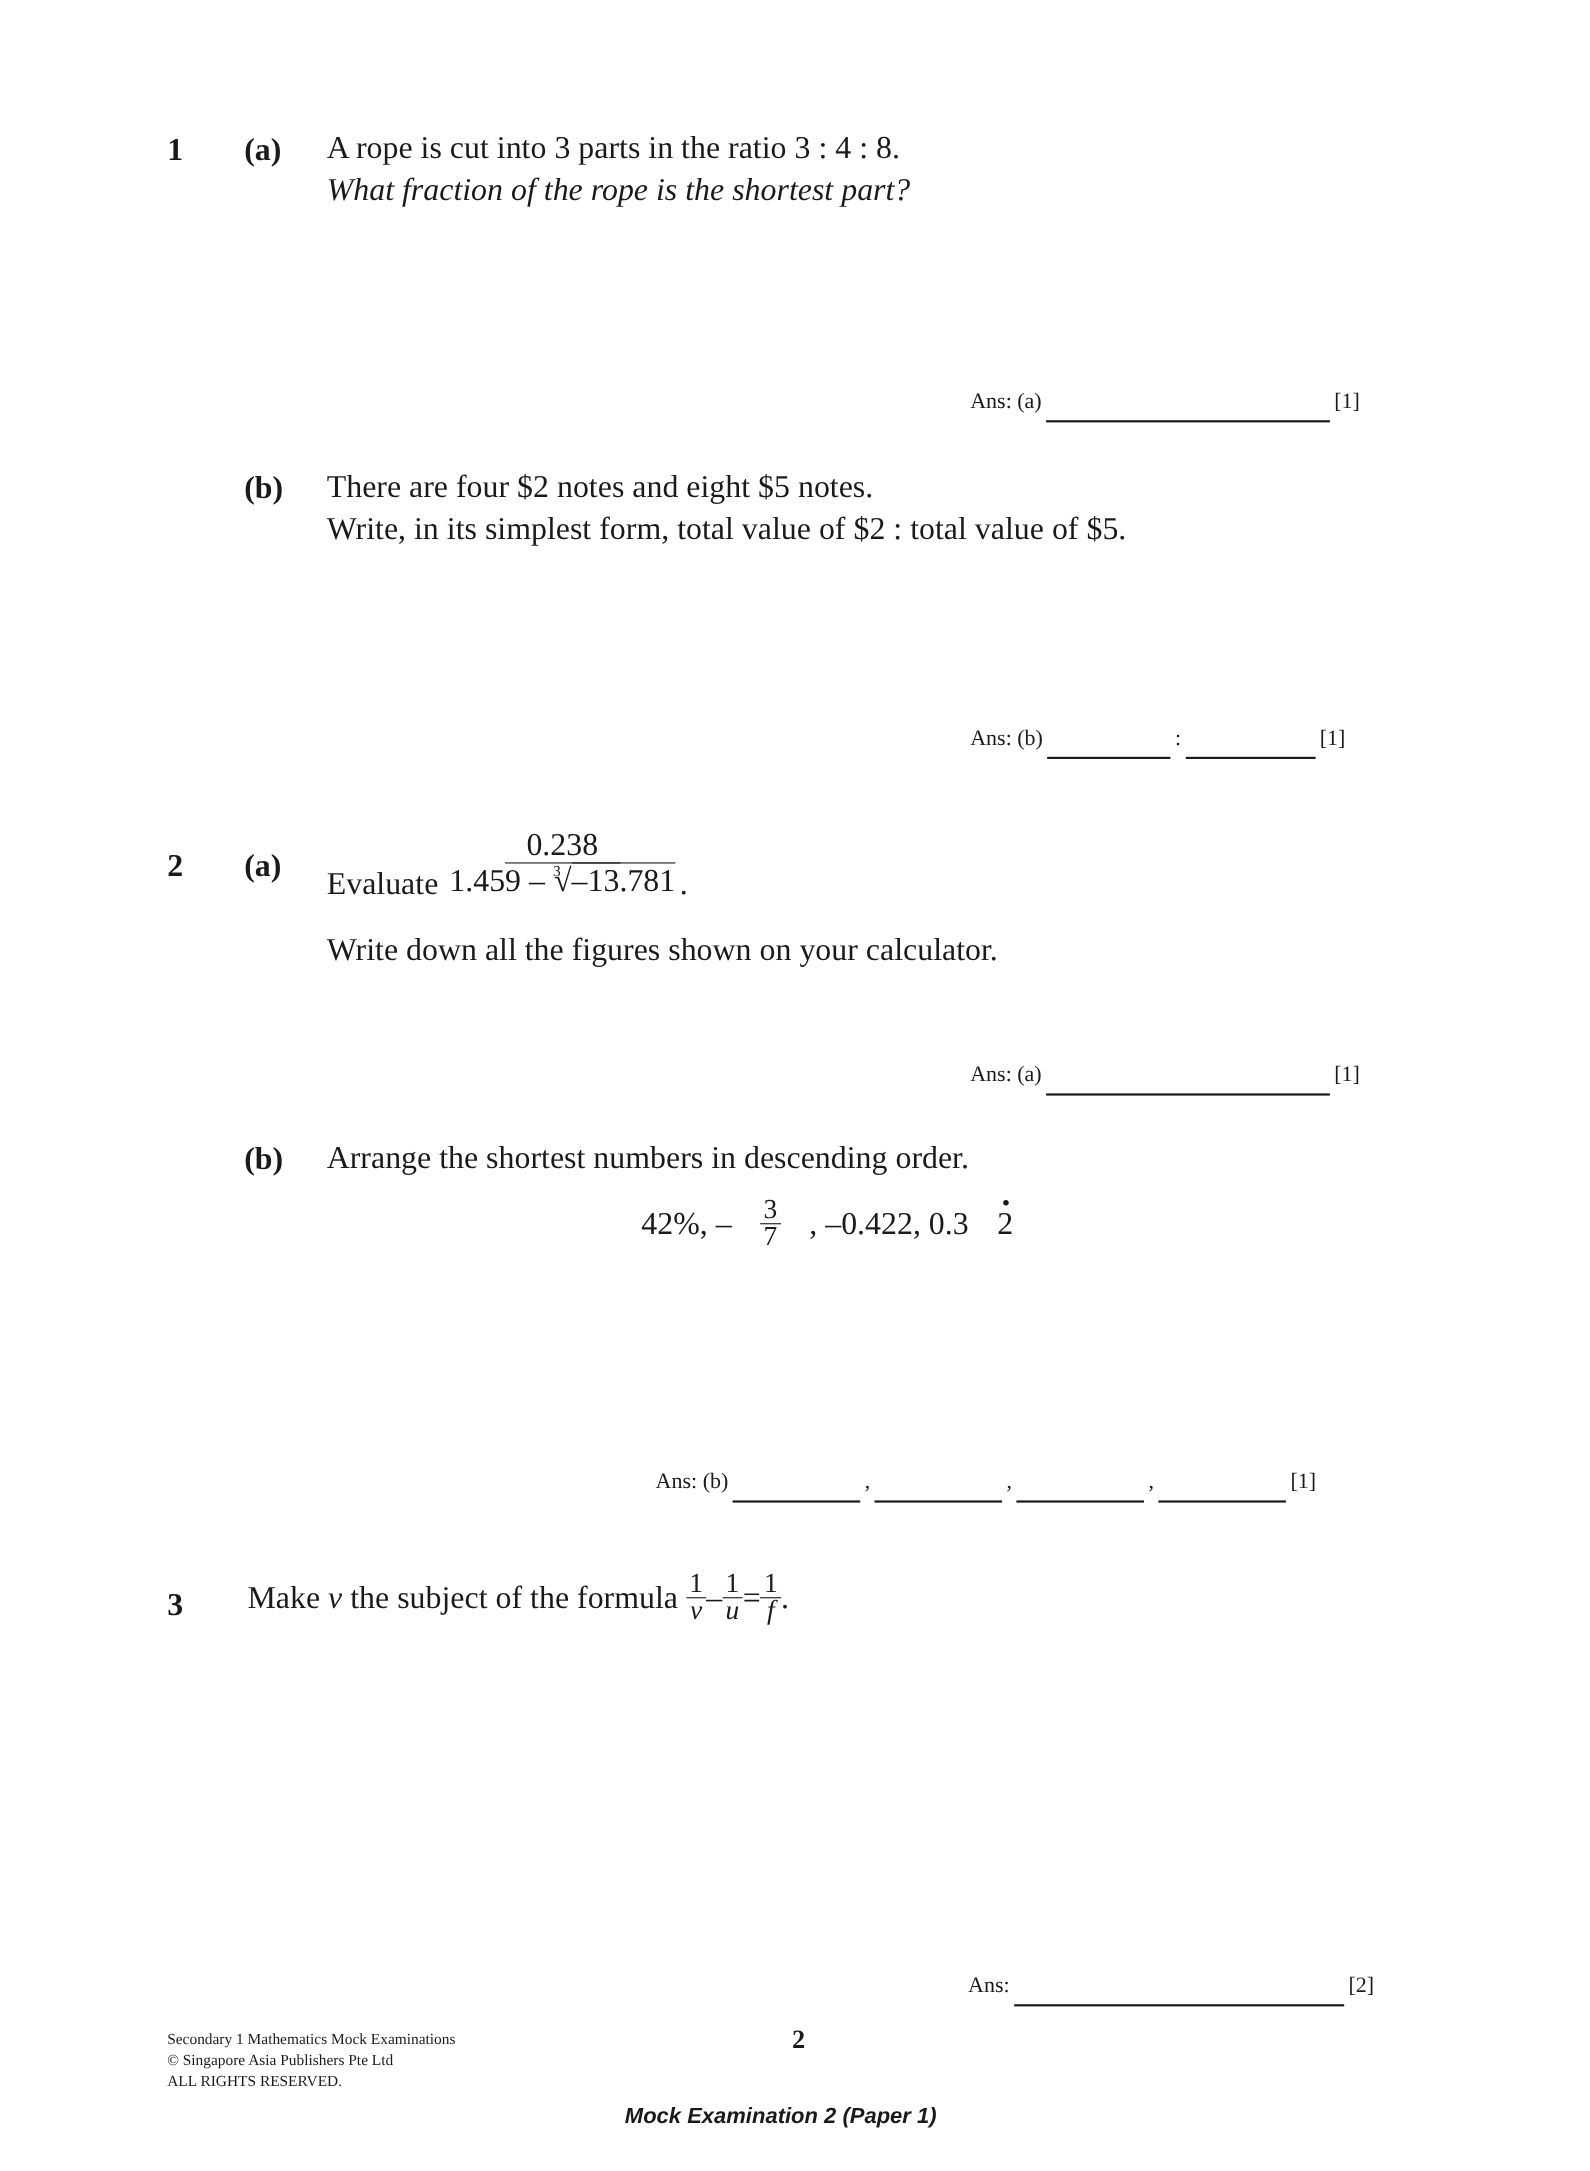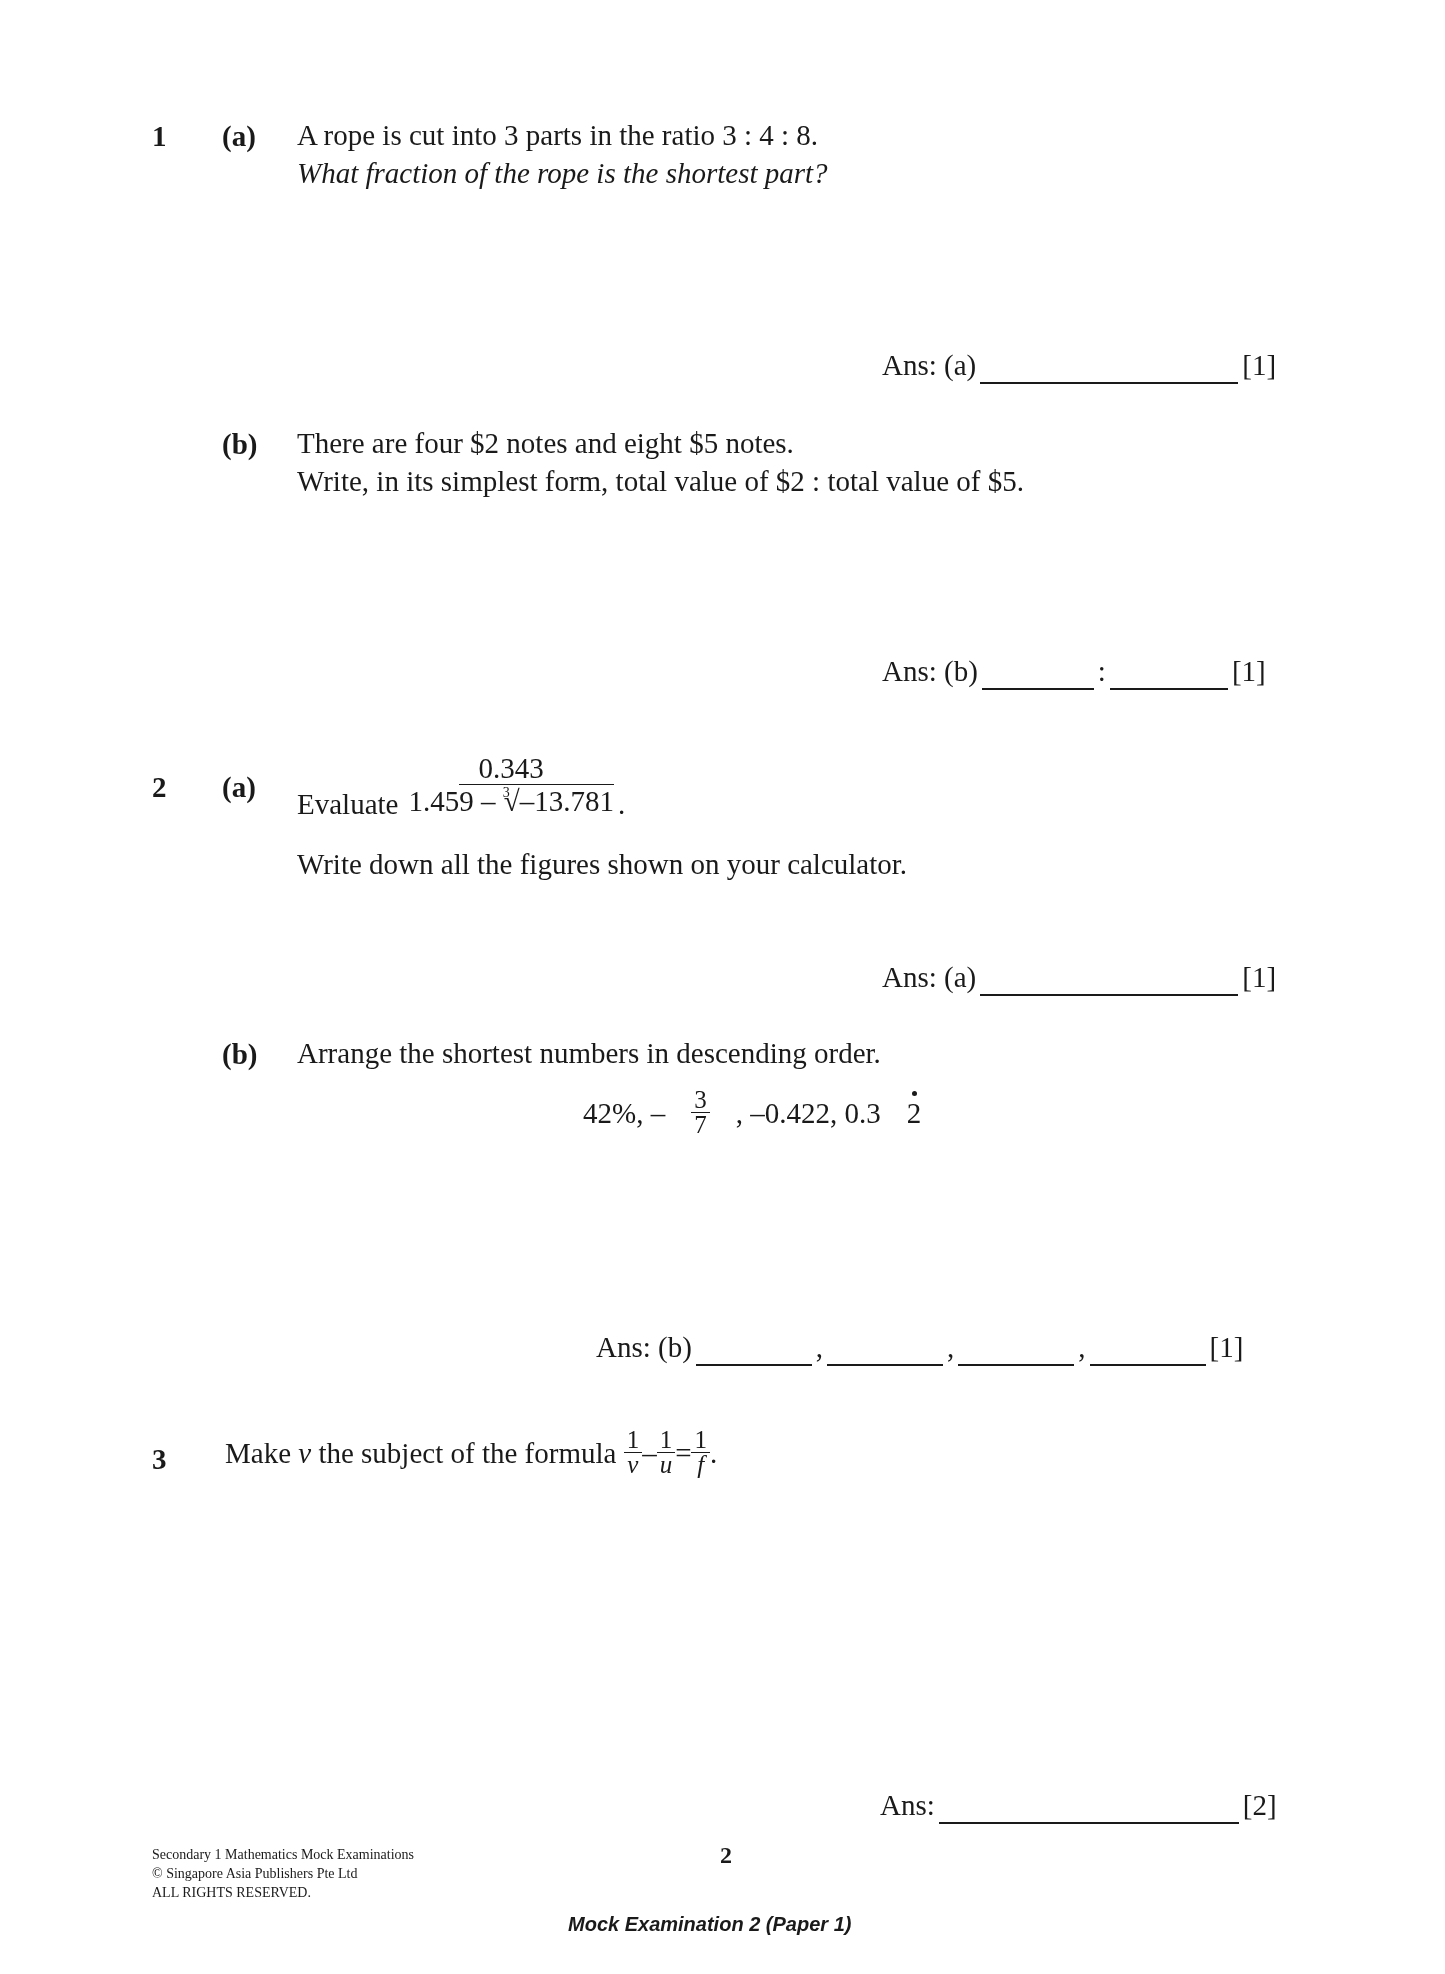--- a/index.html
+++ b/index.html
@@ -2,21 +2,21 @@
 <html><head>
 <meta charset="utf-8">
 <style>
   html, body { margin: 0; padding: 0; background: #ffffff; }
   body { width: 1445px; height: 1974px; position: relative; overflow: hidden;
          font-family: "Liberation Serif", "DejaVu Serif", serif; color: #1a1a1a; }
   .abs { position: absolute; white-space: nowrap; }
   .txt { font-size: 29px; line-height: 38px; }
   .qnum { font-weight: bold; font-size: 29px; }
   .part { font-weight: bold; font-size: 29px; }
-  .ans-row { display: flex; align-items: flex-end; font-size: 29px; line-height: 38px; justify-content: center; }
+  .ans-row { display: flex; align-items: flex-end; font-size: 20px; line-height: 38px; justify-content: center; }
   .line { display: inline-block; border-bottom: 2px solid #1a1a1a; height: 26px; margin: 0 4px; }
   .frac { display: inline-flex; flex-direction: column; align-items: center; vertical-align: middle; }
   .frac .num { border-bottom: 1.5px solid #1a1a1a; padding: 0 4px; line-height: 32px; }
   .frac .den { line-height: 32px; padding: 0 4px; }
   .sfrac { display: inline-flex; flex-direction: column; align-items: center; vertical-align: middle; font-size: 25px; }
   .sfrac .num { border-bottom: 1.5px solid #1a1a1a; padding: 0 3px; line-height: 24px; }
   .sfrac .den { line-height: 24px; padding: 0 3px; font-style: italic; }
   .root-idx { font-size: 14px; position: relative; top: -14px; margin-right: -6px; }
   .dot { position: relative; display: inline-block; }
   .dot::after { content: ""; position: absolute; left: 50%; top: -3px; width: 5px; height: 5px; margin-left: -2px; background: #1a1a1a; border-radius: 50%; }
@@ -48,21 +48,21 @@
   <span>:</span>
   <span class="line" style="width:118px;"></span>
   <span>[1]</span>
 </div>
 
 <div class="abs qnum" style="left:152px; top:771px;">2</div>
 <div class="abs part" style="left:222px; top:771px;">(a)</div>
 <div class="abs txt" style="left:297px; top:752px; display:flex; align-items:flex-end;">
   <span>Evaluate</span>
   <span class="frac" style="margin-left:6px;">
-    <span class="num" style="padding:0 20px;">0.343</span>
+    <span class="num" style="padding:0 20px;">0.238</span>
     <span class="den">
       <span>1.459 –</span>
       <span class="root-idx">3</span><span>√</span><span style="border-top:1.5px solid #1a1a1a;">–13.781</span>
     </span>
   </span>
   <span>.</span>
 </div>
 <div class="abs txt" style="left:297px; top:845px;text-align:right;">Write down all the figures shown on your calculator.</div>
 
 <div class="abs ans-row" style="left:882px; top:958px;">

